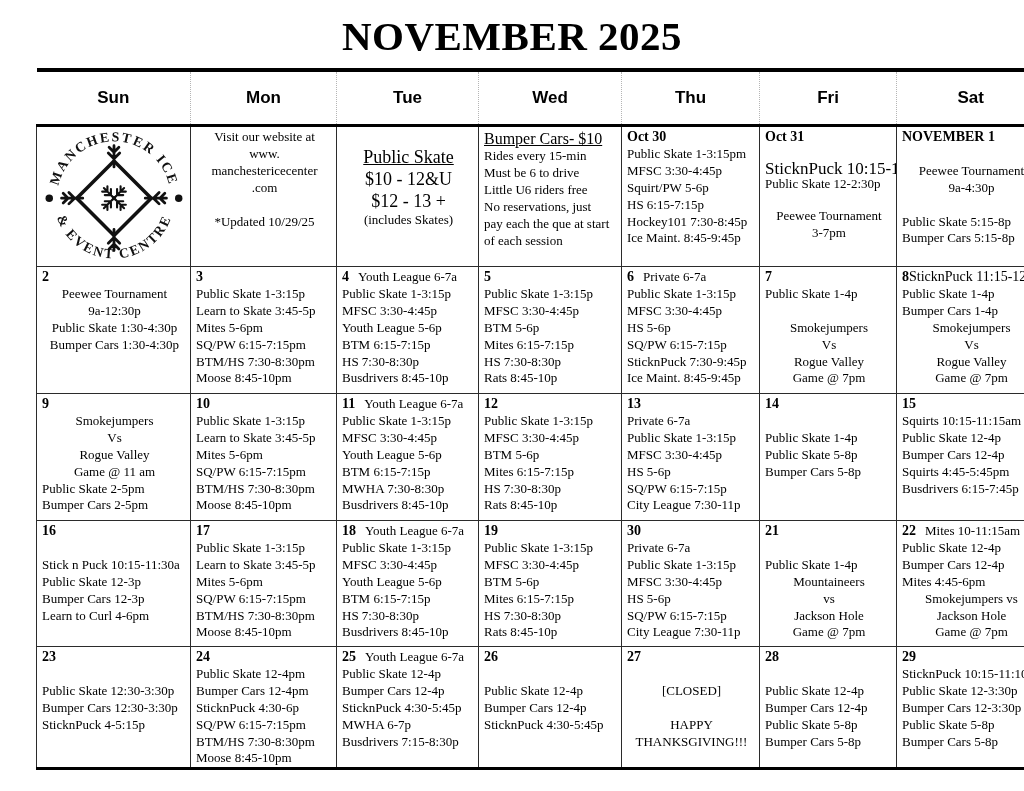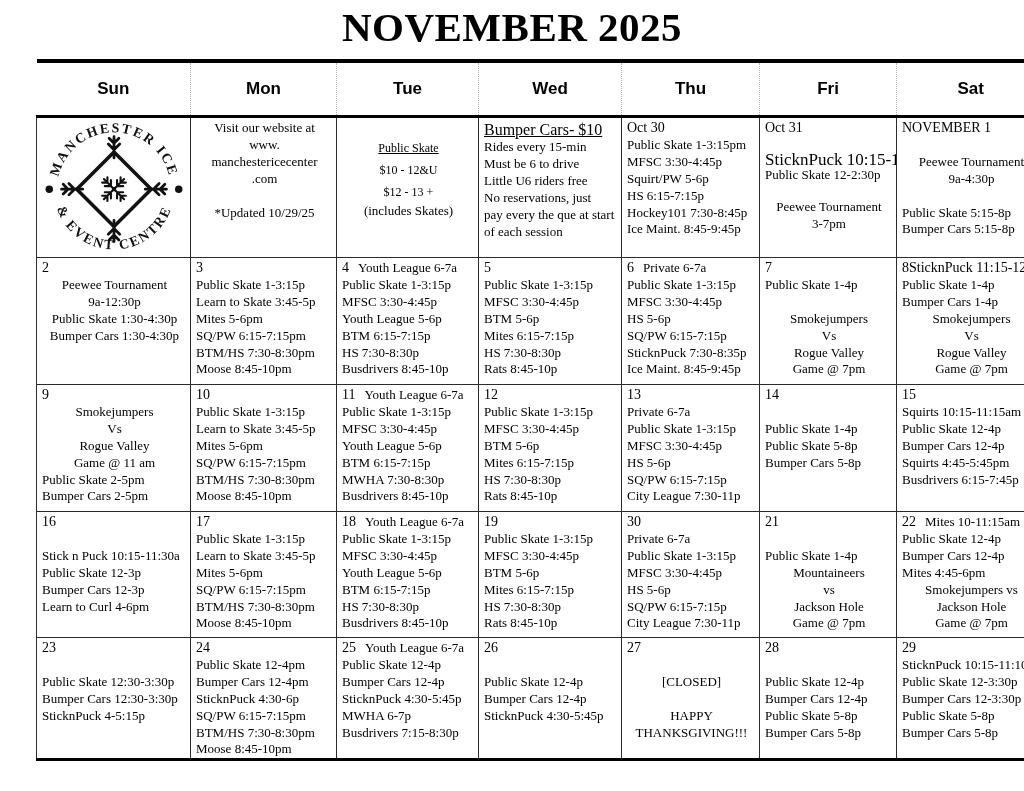--- a/index.html
+++ b/index.html
@@ -1,40 +1,40 @@
 <!DOCTYPE html>
 <html><head>
 <meta charset="utf-8">
 <style>
   html,body{margin:0;padding:0;background:#fff;color:#000;}
   body{width:1024px;height:791px;font-family:"Liberation Serif",serif;overflow:hidden;}
-  .page{width:1024px;height:791px;box-sizing:border-box;padding:1px 8px 0 8px;}
+  .page{width:1024px;height:791px;box-sizing:border-box;padding:10px 8px 0 8px;}
   .cal-title{font-family:"Liberation Serif",serif;font-weight:bold;font-size:41px;
     text-align:center;margin:2px 0 8px 0;letter-spacing:0.5px;}
   table.cal{border-collapse:collapse;table-layout:fixed;width:1008px;margin-left:28px;}
   thead tr{border-top:4px solid #000;border-bottom:3px solid #000;}
   thead th{font-family:"Liberation Sans",sans-serif;font-weight:bold;font-size:17px;
     height:50px;border-left:1px dotted #b5b5b5;background:#fff;}
   thead th:first-child{border-left:none;}
   tbody td{border:1.5px solid #2b2b2b;vertical-align:top;padding:2px 3px 0 5px;
     font-size:13px;line-height:16.9px;overflow:hidden;}
   tbody tr:nth-child(1){height:141px;}
   tbody tr:nth-child(2){height:127px;}
   tbody tr:nth-child(3){height:127px;}
   tbody tr:nth-child(4){height:126px;}
   tbody tr:nth-child(5){height:96px;}
   tbody tr:last-child td{border-bottom:3px solid #000;}
   .ln{min-height:16.9px;white-space:nowrap;}
   .b{font-weight:normal;}
   .c{text-align:center;white-space:normal;}
   .u{text-decoration:underline;}
   .s{font-size:17px;line-height:15px;min-height:15px;}
-  .lg{font-size:12px;line-height:22px;min-height:22px;}
+  .lg{font-size:18px;line-height:22px;min-height:22px;}
   .md{font-size:16px;line-height:19px;min-height:19px;}
-  .daynum{font-weight:normal;font-size:14px;}
+  .daynum{font-weight:bold;font-size:14px;}
   .daynote{margin-left:9px;}
   .daynote.tight{margin-left:0;}
   .daynote.s{font-size:14px;}
   td.logo-cell{padding:2px;}
   svg.logo{display:block;margin:0 auto;}
 </style>
 </head>
 <body>
 
 <div class="page">
@@ -106,21 +106,21 @@
             <div class="ln b c lg">$10 - 12&amp;U</div>
             <div class="ln b c lg">$12 - 13 +</div>
             <div class="ln b c">(includes Skates)</div>
           </td>
           <td>
             <div class="ln b u md">Bumper Cars- $10</div>
             <div class="ln">Rides every 15-min</div>
             <div class="ln">Must be 6 to drive</div>
             <div class="ln">Little U6 riders free</div>
             <div class="ln"><span class="b">No reservations,</span><span> just</span></div>
-            <div class="ln">pay every the que at start</div>
+            <div class="ln">pay each the que at start</div>
             <div class="ln">of  each session</div>
           </td>
           <td>
             <div class="ln dayline"><span class="daynum">Oct 30</span></div>
             <div class="ln">Public Skate 1-3:15pm</div>
             <div class="ln">MFSC 3:30-4:45p</div>
             <div class="ln">Squirt/PW 5-6p</div>
             <div class="ln">HS 6:15-7:15p</div>
             <div class="ln">Hockey101 7:30-8:45p</div>
             <div class="ln">Ice Maint. 8:45-9:45p</div>
@@ -178,21 +178,21 @@
             <div class="ln">Mites 6:15-7:15p</div>
             <div class="ln">HS 7:30-8:30p</div>
             <div class="ln">Rats 8:45-10p</div>
           </td>
           <td>
             <div class="ln dayline"><span class="daynum">6</span><span class="daynote">Private 6-7a</span></div>
             <div class="ln">Public Skate 1-3:15p</div>
             <div class="ln">MFSC 3:30-4:45p</div>
             <div class="ln">HS 5-6p</div>
             <div class="ln">SQ/PW  6:15-7:15p</div>
-            <div class="ln">SticknPuck 7:30-8:35p</div>
+            <div class="ln">SticknPuck 7:30-9:45p</div>
             <div class="ln">Ice Maint. 8:45-9:45p</div>
           </td>
           <td>
             <div class="ln dayline"><span class="daynum">7</span></div>
             <div class="ln">Public Skate 1-4p</div>
             <div class="ln">&nbsp;</div>
             <div class="ln b c">Smokejumpers</div>
             <div class="ln b c">Vs</div>
             <div class="ln b c">Rogue Valley</div>
             <div class="ln b c">Game @ 7pm</div>

